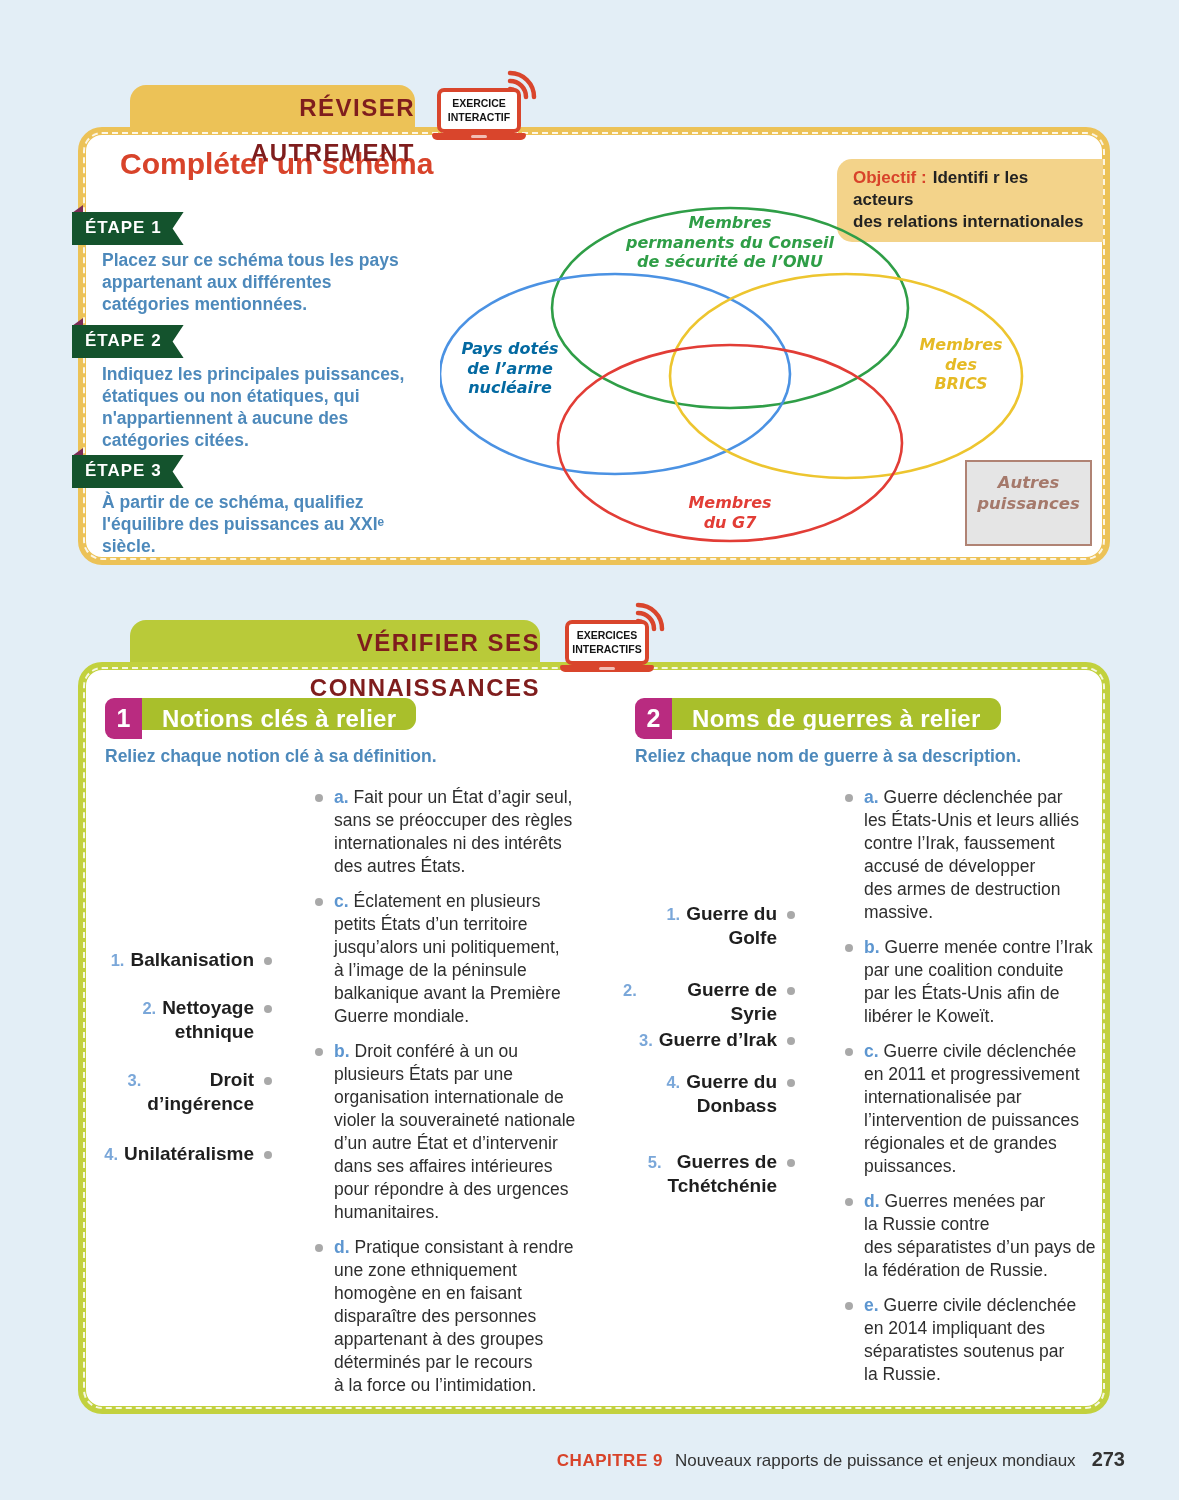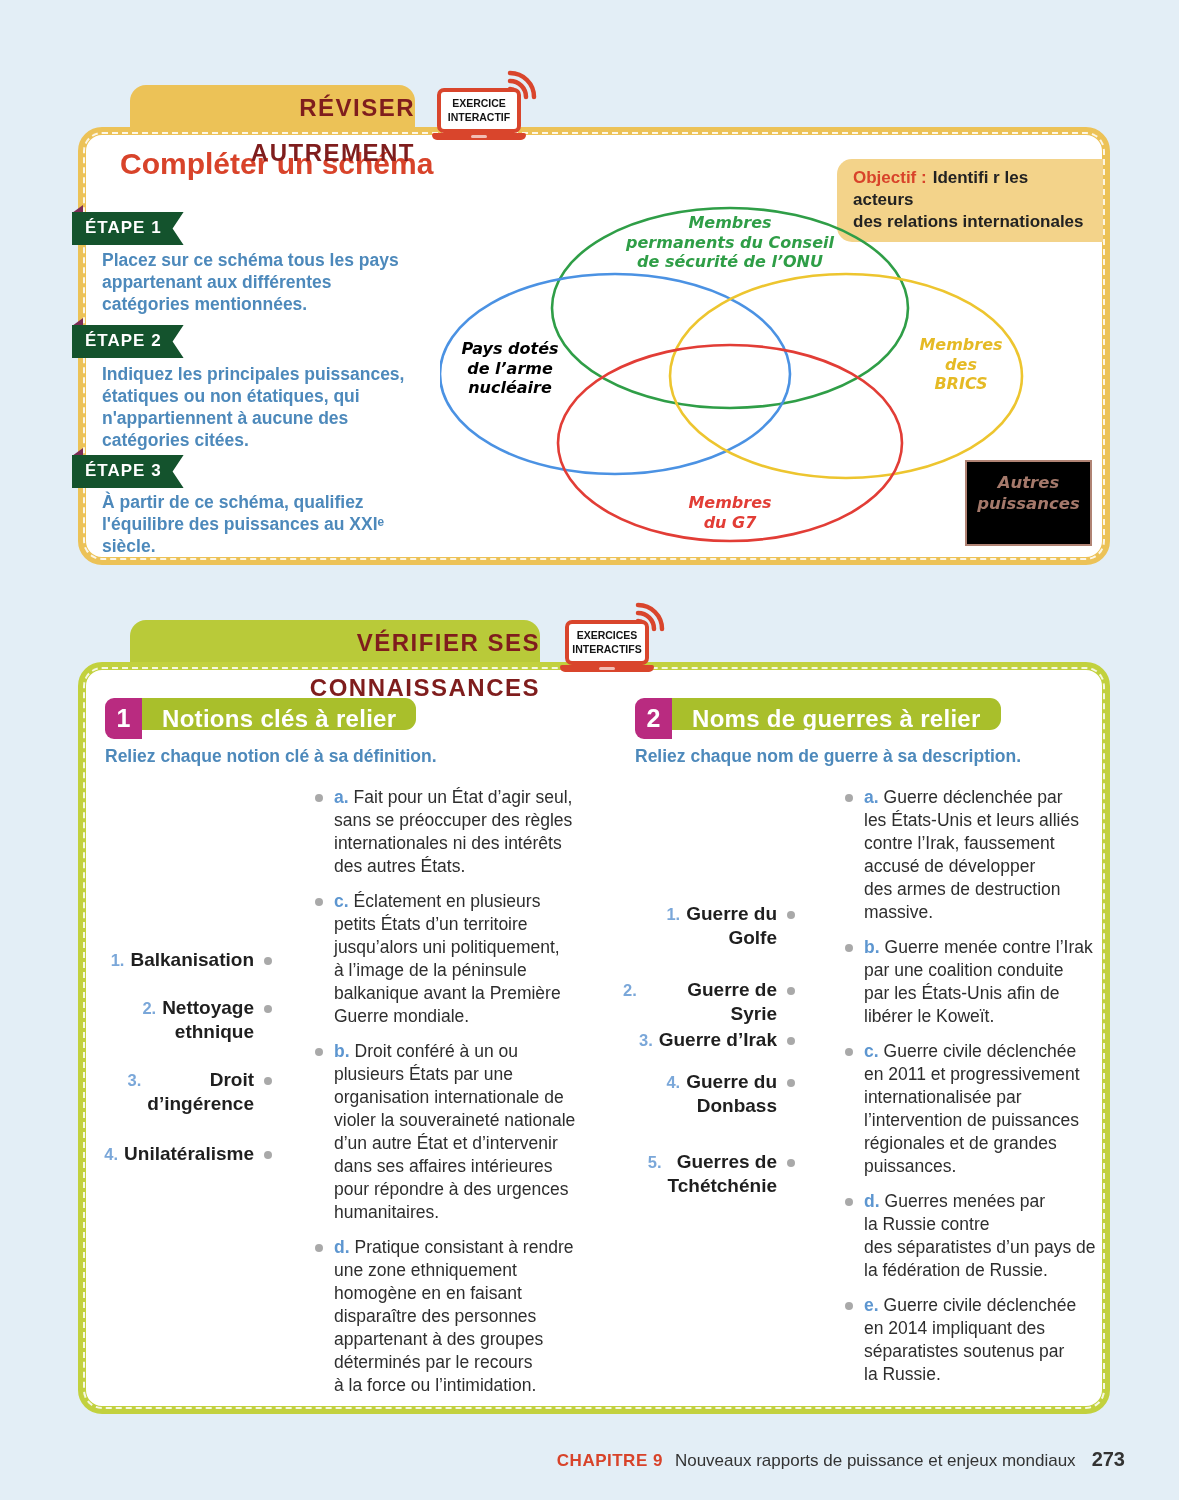--- a/index.html
+++ b/index.html
@@ -60,25 +60,25 @@
   .steptext { position:absolute; left:16px; width:310px; color:#4d89bb; font-weight:600;
     font-size:17.5px; line-height:22px; }
 
   
   .diagram { position:absolute; left:354px; top:62px; width:660px; height:360px; }
   .diagram svg { position:absolute; left:0; top:0; }
   .vlabel { position:absolute; white-space:pre-line; text-align:center;
     font-family:"DejaVu Sans", sans-serif; font-style:italic; font-weight:bold;
     font-size:16px; line-height:19.5px; }
   .vl-green { left:130px; top:16px; width:320px; color:#2f9e47; }
-  .vl-blue  { left:8px;  top:142px; width:124px; color:#000000; }
+  .vl-blue  { left:8px;  top:142px; width:124px; color:#0369a1; }
   .vl-yellow{ left:458px; top:138px; width:126px; color:#e5ba25; }
   .vl-red   { left:220px; top:296px; width:140px; color:#e23d36; }
   .autres-box { position:absolute; left:525px; top:263px; width:127px; height:86px;
-    border:2px solid #b08374; background:#000000; text-align:center; padding-top:10px; }
+    border:2px solid #b08374; background:#e5e5e5; text-align:center; padding-top:10px; }
   .autres-box span { font-family:"DejaVu Sans", sans-serif; font-style:italic; font-weight:bold;
     font-size:16.5px; line-height:21px; color:#a5796b; white-space:pre-line; }
 
   
   .exh { position:absolute; display:flex; }
   .exh1 { left:19px; top:28px; } .exh2 { left:549px; top:28px; }
   .exnum { width:37px; height:41px; background:#b92b80; color:#fff; font-size:25px; font-weight:bold;
     display:flex; align-items:center; justify-content:center; border-radius:9px 0 0 9px; }
   .expill { height:32px; background:#a9bf2b; color:#fff; font-size:24px; font-weight:bold;
     line-height:41px; padding:0 20px; border-radius:0 11px 11px 0; letter-spacing:.3px; }

